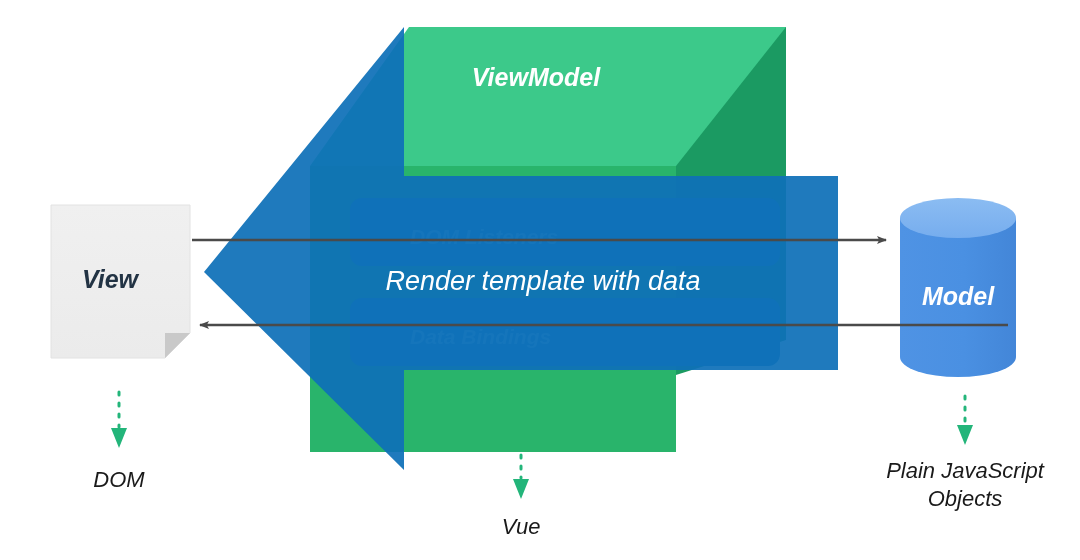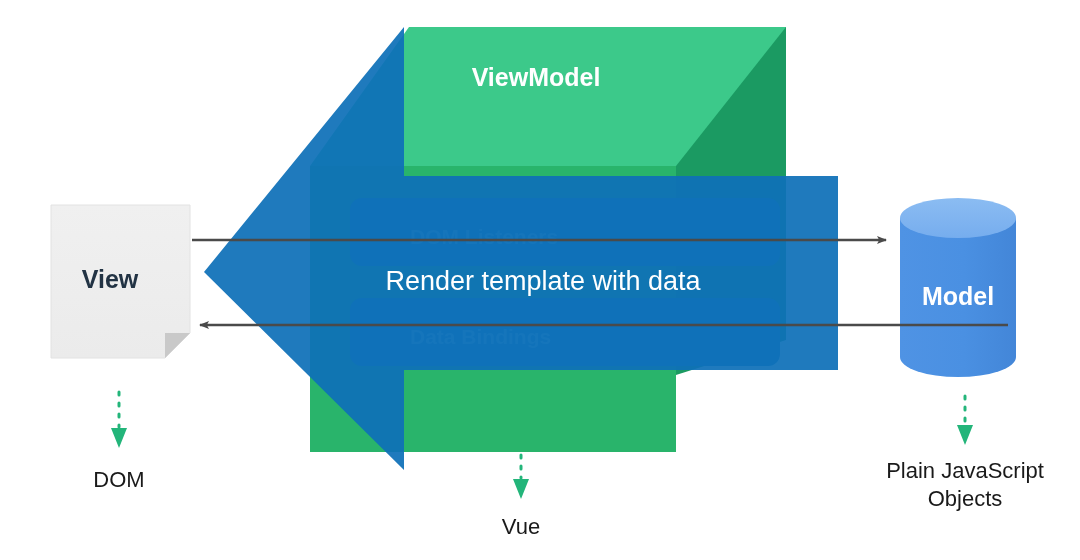--- a/index.html
+++ b/index.html
@@ -10,20 +10,21 @@
   }
   body {
     font-family: "Liberation Sans", sans-serif;
   }
   #stage {
     position: relative;
     width: 1080px;
     height: 560px;
     background: #ffffff;
     overflow: hidden;
+    font-style: italic;
   }
   #diagram-svg {
     position: absolute;
     left: 0;
     top: 0;
     width: 1080px;
     height: 560px;
     display: block;
   }
   .svg-label {

